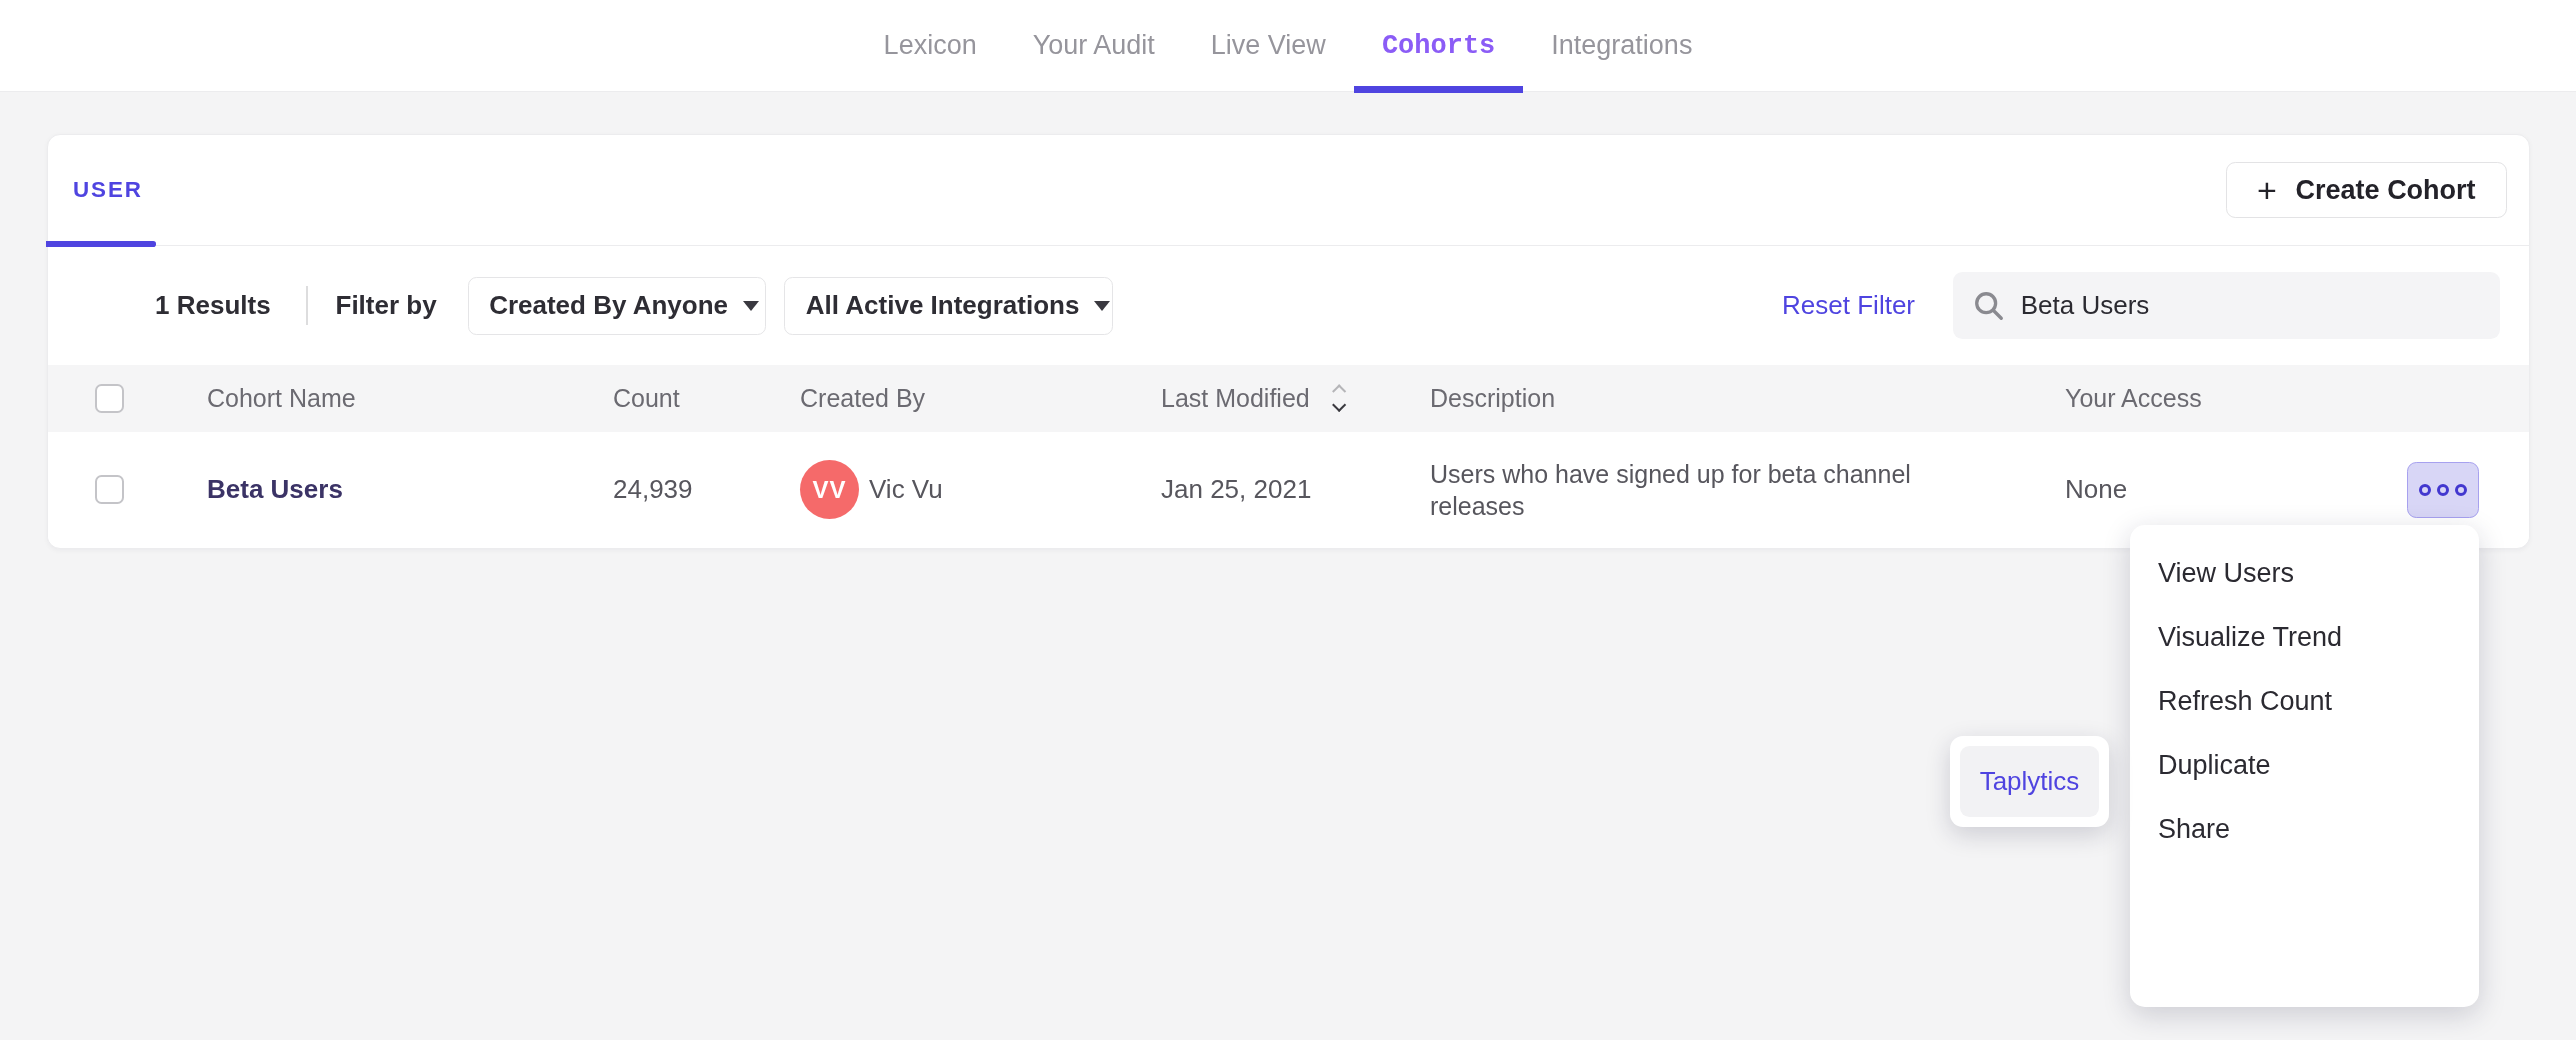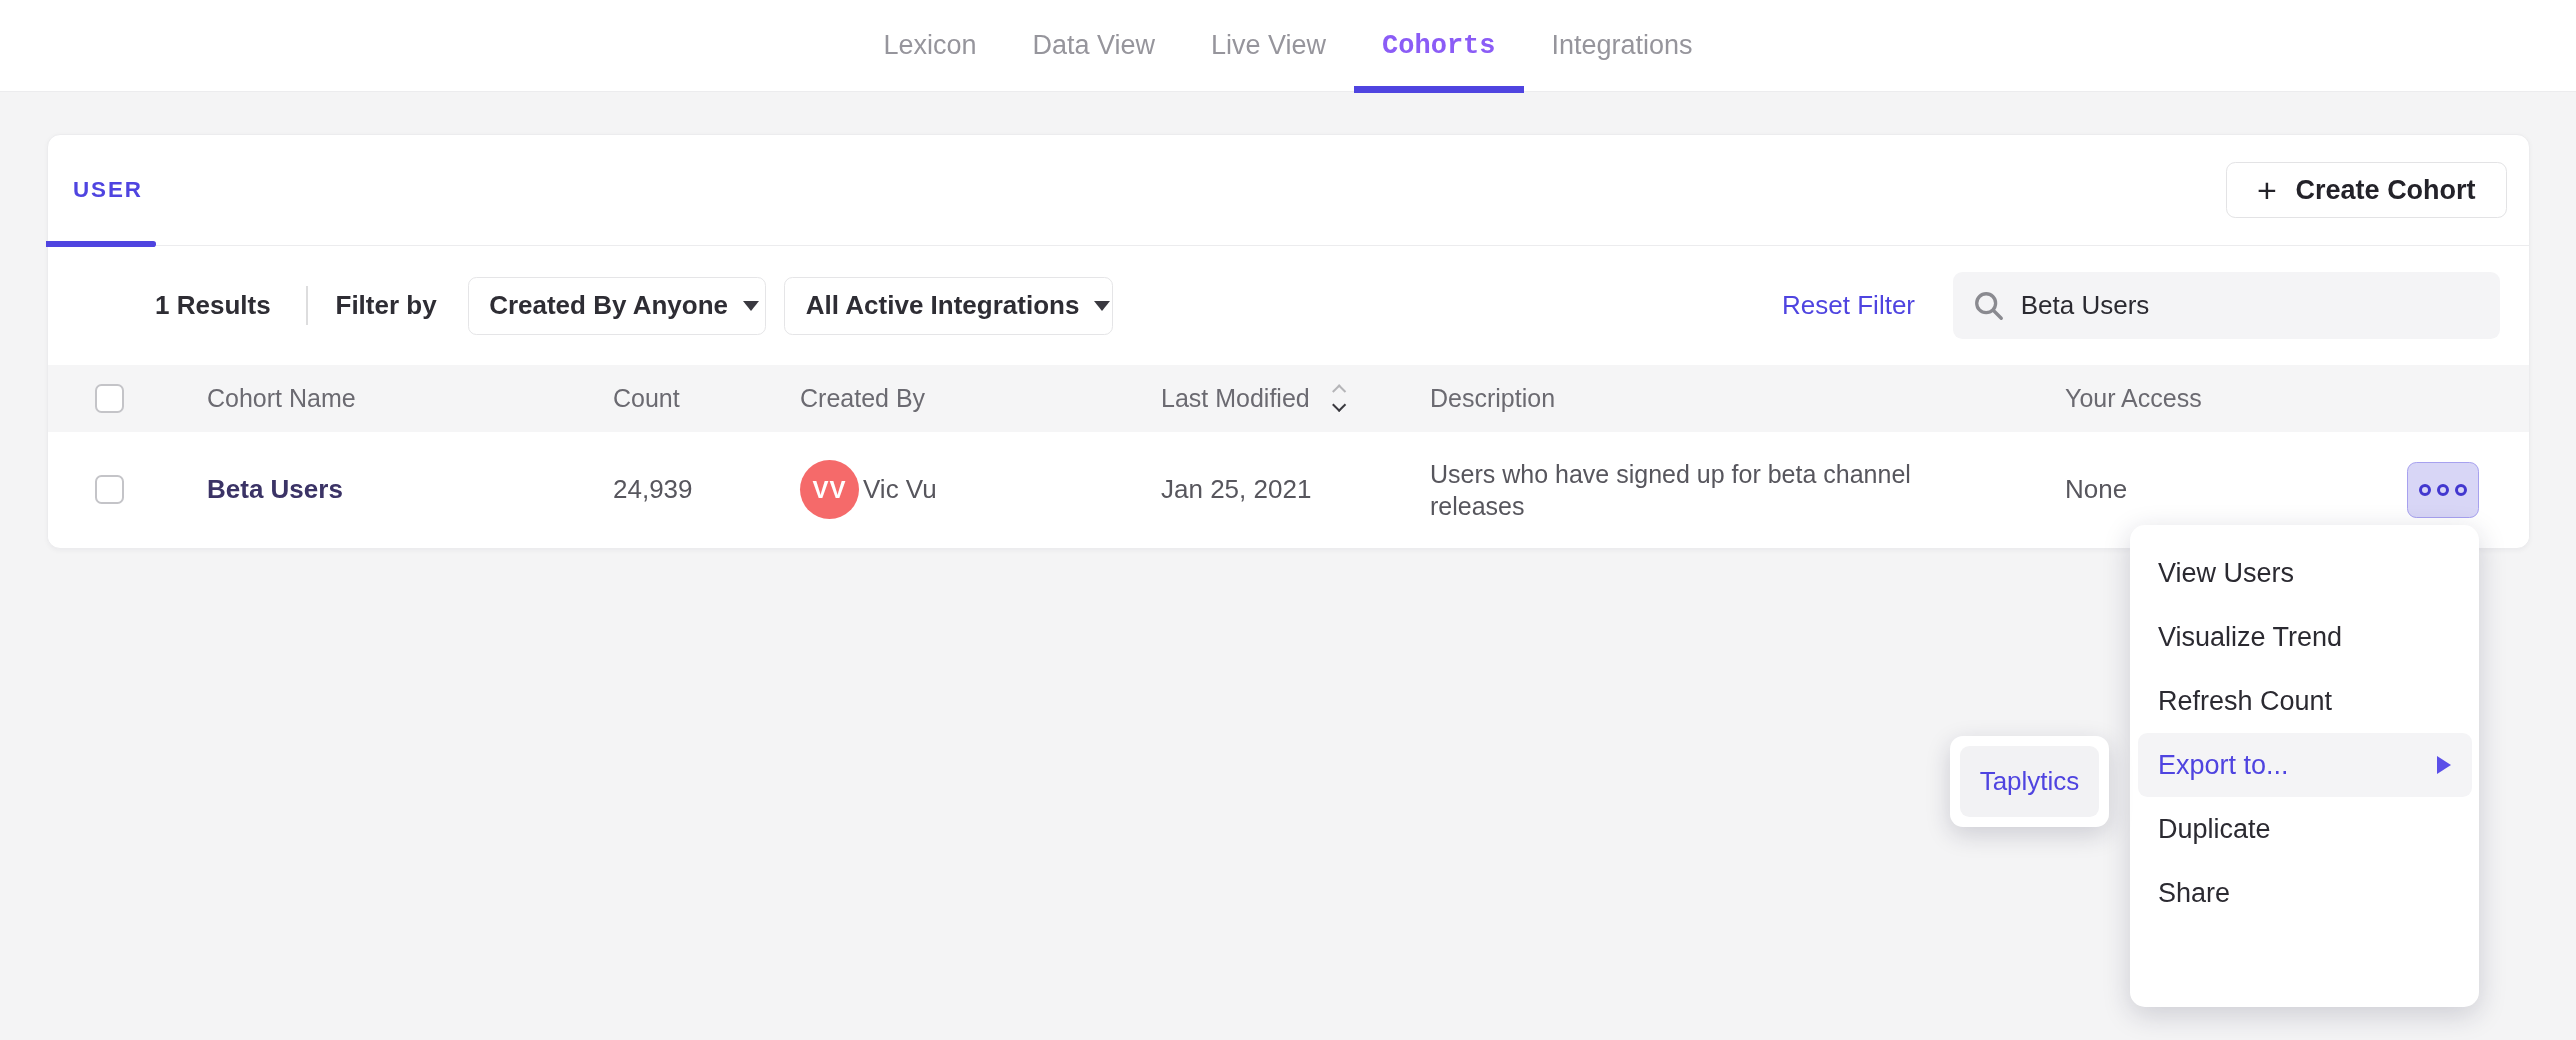--- a/index.html
+++ b/index.html
@@ -59,21 +59,21 @@
   .grid{display:grid;grid-template-columns:112px 406px 187px 361px 269px 635px 1fr 173px;padding-left:47px;align-items:center;}
   .thead{height:67px;background:var(--thead-bg);font-size:25px;color:var(--text-header);}
   .trow{height:115px;background:#fff;font-size:26px;color:var(--text-gray);border-radius:0 0 11.2px 11.2px;}
   .checkbox{width:29px;height:29px;border:2.8px solid #c4c4c8;border-radius:6.5px;background:#fff;cursor:pointer;}
   .th-sort{display:flex;align-items:center;gap:24px;cursor:pointer;}
   .sorticon{display:flex;flex-direction:column;gap:3.7px;}
   .chev{width:10.3px;height:10.3px;border-style:solid;border-color:#b5b5b8;border-width:0 2.8px 2.8px 0;}
   .chev.up{transform:rotate(-135deg);}
   .chev.down{transform:rotate(45deg);border-color:#3a393f;}
   .cohort-link{font-weight:700;color:var(--name-link);cursor:pointer;}
-  .created{display:flex;align-items:center;gap:4px;}
+  .created{display:flex;align-items:center;gap:10px;}
   .avatar{width:59px;height:59px;border-radius:50%;background:var(--avatar);color:#fff;font-size:24px;font-weight:700;
     display:flex;align-items:center;justify-content:center;letter-spacing:0.9px;}
   .desc{max-width:546px;font-size:25px;line-height:32px;color:var(--text-gray);}
   .actions{display:flex;justify-content:flex-end;padding-right:50px;}
   .dots-btn{width:72px;height:56px;background:var(--dots-bg);border:1.9px solid var(--dots-border);border-radius:9.3px;
     display:flex;align-items:center;justify-content:center;gap:5.6px;cursor:pointer;}
   .ring{width:12px;height:12px;border:3.7px solid var(--dots-ring);border-radius:50%;}
 
   
   .menu{position:absolute;left:2130px;top:525px;width:349px;height:482px;background:#fff;border-radius:15px;
@@ -90,21 +90,21 @@
   .submenu-item{width:100%;height:100%;background:#f2f2f4;border-radius:9.3px;display:flex;align-items:center;justify-content:center;
     font-size:26px;color:var(--accent);cursor:pointer;}
 </style>
 </head>
 <body>
 
 <div class="page">
 
   <header class="topnav">
     <div class="tab">Lexicon</div>
-    <div class="tab">Data View</div>
+    <div class="tab">Your Audit</div>
     <div class="tab">Live View</div>
     <div class="tab active">Cohorts</div>
     <div class="tab">Integrations</div>
   </header>
 
   <section class="card">
 
     <div class="tabstrip">
       <div class="user-tab">USER</div>
       <div class="user-underline"></div>
@@ -182,24 +182,20 @@
   <div class="menu">
     <div class="menu-item">
       <span class="mi-label">View Users</span>
     </div>
     <div class="menu-item">
       <span class="mi-label">Visualize Trend</span>
     </div>
     <div class="menu-item">
       <span class="mi-label">Refresh Count</span>
     </div>
-    <div class="menu-item highlight">
-      <span class="mi-label">Export to...</span>
-      <span class="tri-right"></span>
-    </div>
     <div class="menu-item">
       <span class="mi-label">Duplicate</span>
     </div>
     <div class="menu-item">
       <span class="mi-label">Share</span>
     </div>
   </div>
 
   <div class="submenu">
     <div class="submenu-item">Taplytics</div>

